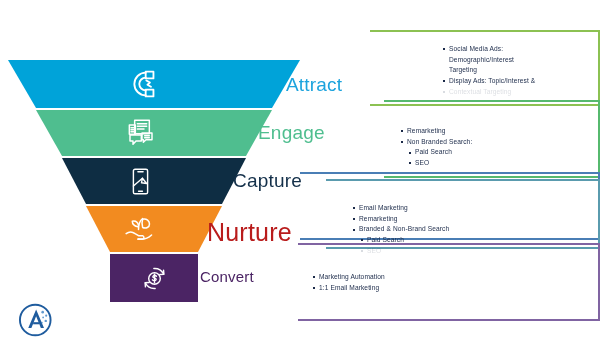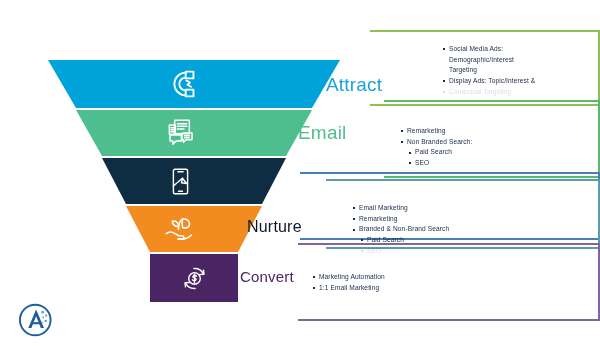--- a/index.html
+++ b/index.html
@@ -4,21 +4,21 @@
 <style>
   html,body{margin:0;padding:0;}
   body{
     width:600px;height:346px;background:#ffffff;
     font-family:"Liberation Sans", sans-serif;
     overflow:hidden;position:relative;
   }
   #slide{position:absolute;inset:0;background:#fff;}
 
   
-  .funnel{position:absolute;left:0;top:0;width:360px;height:309px;margin-left:40px;}
+  .funnel{position:absolute;left:0;top:0;width:360px;height:309px;}
   .seg{position:absolute;left:0;}
   .seg .shape{position:absolute;inset:0;}
   .seg .ico{position:absolute;top:0;bottom:0;left:0;right:0;
             display:flex;align-items:center;justify-content:center;}
   .seg .ico svg{display:block;}
 
   .flabel{position:absolute;font-weight:400;letter-spacing:.2px;white-space:nowrap;}
 
   
   .bracket{position:absolute;background:transparent;border-style:solid;}
@@ -79,60 +79,61 @@
             <path d="M20 10h14M20 14h14M20 18h10"></path>
             <rect x="8" y="12" width="9" height="14"></rect>
             <path d="M10.5 16h4M10.5 19h4M10.5 22h4"></path>
             <path d="M9 27h17v9H18l-4.5 5v-5H9z"></path>
             <path d="M27 24h15v10H33l-4 4v-4h-2z"></path>
             <path d="M31 28h7M31 31h7"></path>
           </g>
         </svg>
       </div>
     </div>
-    <div class="flabel" style="left:258px;top:122px;font-size:19px;color:#4FBE8F;">Email</div>
+    <div class="flabel" style="left:258px;top:122px;font-size:19px;color:#4FBE8F;">Engage</div>
 
     <div class="seg" style="top:158px;height:46px;width:246px;">
       <div class="shape">
         <svg width="246" height="46" viewBox="0 0 246 46" preserveAspectRatio="none">
           <polygon points="62,0 246,0 222,46 86,46" fill="#0E2D43"></polygon>
         </svg>
       </div>
       <div class="ico" style="left:110px;width:60px;">
         <svg width="31" height="31" viewBox="0 0 48 48">
           <g fill="none" stroke="#ffffff" stroke-width="2.2" stroke-linejoin="round" stroke-linecap="round">
             <rect x="13" y="5" width="22" height="38" rx="2.5"></rect>
             <path d="M20 9h8"></path>
             <path d="M21 39h6"></path>
             <path d="M13 31 l14 -12"></path>
             <path d="M27 19 l-1.5 7 8 1z"></path>
           </g>
         </svg>
       </div>
     </div>
+    <div class="flabel" style="left:233px;top:170px;font-size:19px;color:#14304A;">Capture</div>
 
     <div class="seg" style="top:206px;height:46px;width:222px;">
       <div class="shape">
         <svg width="222" height="46" viewBox="0 0 222 46" preserveAspectRatio="none">
           <polygon points="86,0 222,0 198,46 110,46" fill="#F28B20"></polygon>
         </svg>
       </div>
       <div class="ico" style="left:108px;width:60px;">
         <svg width="33" height="33" viewBox="0 0 48 48">
           <g fill="none" stroke="#ffffff" stroke-width="2.2" stroke-linejoin="round" stroke-linecap="round">
             <path d="M24 24 C24 16 26 11 30 8"></path>
             <path d="M30 9 C36 8 40 11 40 16 C40 21 35 23 30 21 C29 17 29 12 30 9z"></path>
             <path d="M23 20 C18 19 15 16 15 12 C20 11 23 14 24 18"></path>
             <path d="M6 30 C10 27 15 27 19 30 l5 3 h6 a2.6 2.6 0 0 1 0 5 h-7"></path>
             <path d="M24 38 c9 1 14 -1 19 -6"></path>
           </g>
         </svg>
       </div>
     </div>
-    <div class="flabel" style="left:207px;top:218px;font-size:16px;color:#0f172a;">Nurture</div>
+    <div class="flabel" style="left:207px;top:218px;font-size:25px;color:#b91c1c;">Nurture</div>
 
     <div class="seg" style="top:254px;height:48px;width:198px;">
       <div class="shape">
         <svg width="198" height="48" viewBox="0 0 198 48" preserveAspectRatio="none">
           <polygon points="110,0 198,0 198,48 110,48" fill="#4B2464"></polygon>
         </svg>
       </div>
       <div class="ico" style="left:110px;width:88px;">
         <svg width="31" height="31" viewBox="0 0 48 48">
           <g fill="none" stroke="#ffffff" stroke-width="2.2" stroke-linejoin="round" stroke-linecap="round">

